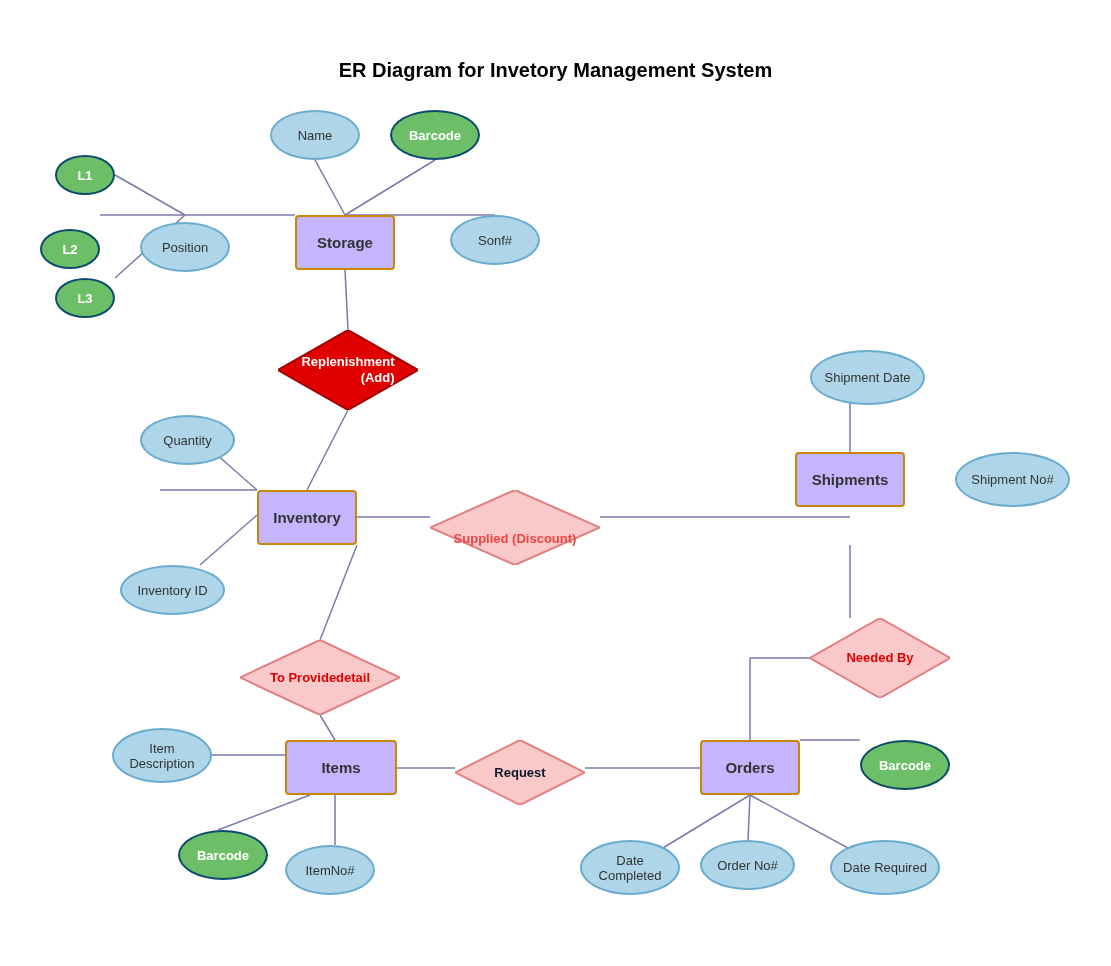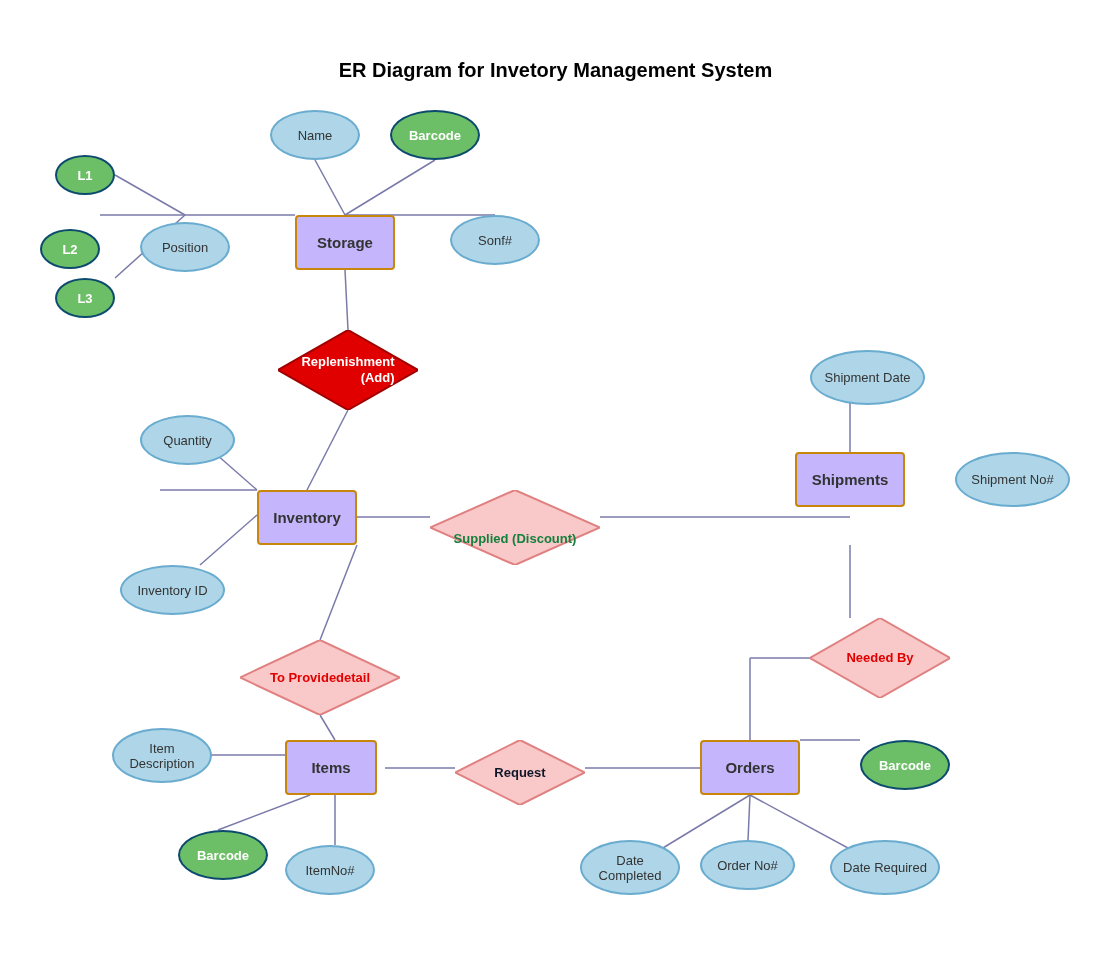--- a/index.html
+++ b/index.html
@@ -131,21 +131,21 @@
       <line x1="750" y1="658" x2="750" y2="740"></line>
       <line x1="750" y1="795" x2="630" y2="868"></line>
       <line x1="750" y1="795" x2="748" y2="840"></line>
       <line x1="750" y1="795" x2="885" y2="868"></line>
       <line x1="800" y1="740" x2="860" y2="740"></line>
       <line x1="880" y1="658" x2="750" y2="658"></line>
     </svg>
 
 <div class="entity" style="left: 295px; top: 215px; width: 100px; height: 55px;">Storage</div>
     <div class="entity" style="left: 257px; top: 490px; width: 100px; height: 55px;">Inventory</div>
-    <div class="entity" style="left: 285px; top: 740px; width: 92px; height: 55px;">Items</div>
+    <div class="entity" style="left: 285px; top: 740px; width: 112px; height: 55px;">Items</div>
     <div class="entity" style="left: 795px; top: 452px; width: 110px; height: 55px;">Shipments</div>
     <div class="entity" style="left: 700px; top: 740px; width: 100px; height: 55px;">Orders</div>
     <div class="attribute" style="left: 270px; top: 110px; width: 90px; height: 50px; white-space: pre-line;">Name</div>
     <div class="attribute key" style="left: 390px; top: 110px; width: 90px; height: 50px; white-space: pre-line;">Barcode</div>
     <div class="attribute" style="left: 450px; top: 215px; width: 90px; height: 50px; white-space: pre-line;">Sonf#</div>
     <div class="attribute" style="left: 140px; top: 215px; width: 90px; height: 50px; white-space: pre-line; margin-top: 7px;">Position</div>
     <div class="attribute key" style="left: 55px; top: 155px; width: 60px; height: 40px; white-space: pre-line;">L1</div>
     <div class="attribute key" style="left: 40px; top: 229px; width: 60px; height: 40px; white-space: pre-line;">L2</div>
     <div class="attribute key" style="left: 55px; top: 278px; width: 60px; height: 40px; white-space: pre-line;">L3</div>
     <div class="attribute" style="left: 140px; top: 415px; width: 95px; height: 50px; white-space: pre-line;">Quantity</div>
@@ -165,21 +165,21 @@
       <svg width="140" height="80" style="position: absolute; top: 0px; left: 0px;">
         <polygon points="70,0 140,40 70,80 0,40" fill="#e00000" stroke="#a00000" stroke-width="2"></polygon>
       </svg>
       <div class="relationship-text" style="position: relative; z-index: 2; color: rgb(255, 255, 255); white-space: pre-line;">Replenishment
 (Add)</div>
     </div>
     <div class="relationship" style="left: 430px; top: 490px; width: 170px; height: 75px; position: absolute;">
       <svg width="170" height="75" style="position: absolute; top: 0px; left: 0px;">
         <polygon points="85,0 170,37.5 85,75 0,37.5" fill="#f9c8c8" stroke="#e08080" stroke-width="2"></polygon>
       </svg>
-      <div class="relationship-text" style="position: relative; z-index: 2; color: #15803d; white-space: pre-line; margin-top: 23px;">Supplied (Discount)</div>
+      <div class="relationship-text" style="position: relative; z-index: 2; color: #ef4444; white-space: pre-line; margin-top: 23px;">Supplied (Discount)</div>
     </div>
     <div class="relationship" style="left: 240px; top: 640px; width: 160px; height: 75px; position: absolute;">
       <svg width="160" height="75" style="position: absolute; top: 0px; left: 0px;">
         <polygon points="80,0 160,37.5 80,75 0,37.5" fill="#f9c8c8" stroke="#e08080" stroke-width="2"></polygon>
       </svg>
       <div class="relationship-text" style="position: relative; z-index: 2; color: rgb(224, 0, 0); white-space: pre-line;">To Providedetail</div>
     </div>
     <div class="relationship" style="left: 455px; top: 740px; width: 130px; height: 65px; position: absolute;">
       <svg width="130" height="65" style="position: absolute; top: 0px; left: 0px;">
         <polygon points="65,0 130,32.5 65,65 0,32.5" fill="#f9c8c8" stroke="#e08080" stroke-width="2"></polygon>

